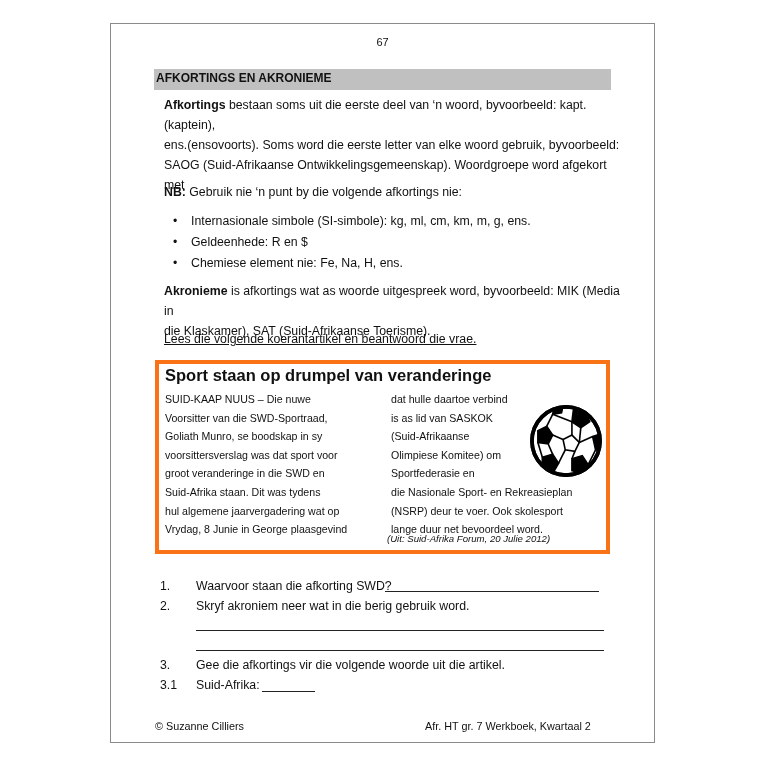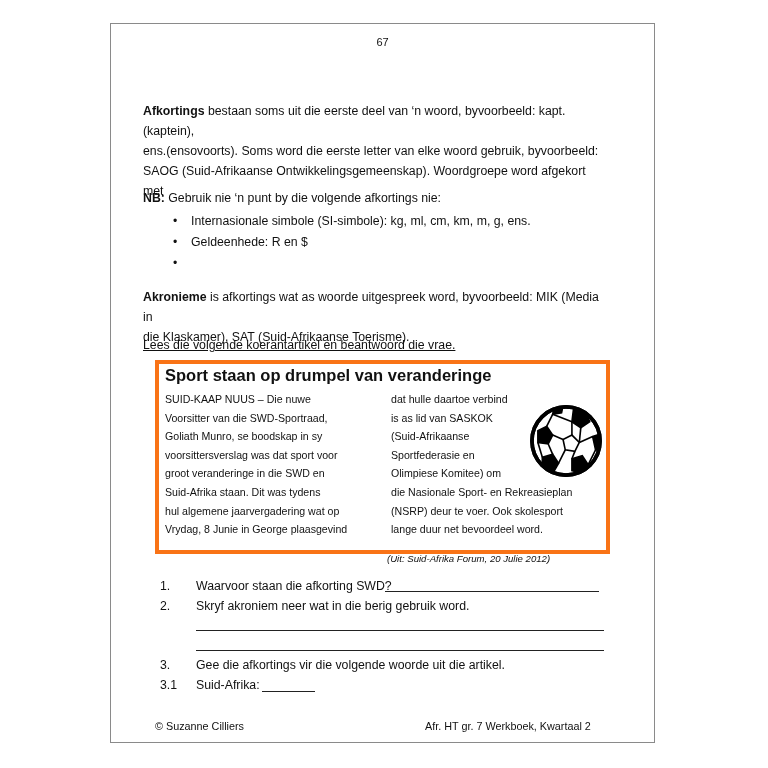--- a/index.html
+++ b/index.html
@@ -10,63 +10,64 @@
     .page {
       position: absolute; left: 110px; top: 23px; width: 545px; height: 720px;
       border: 1.5px solid #8a8a8a; box-sizing: border-box; background: #fff;
     }
     .abs { position: absolute; }
     .page-number { left: 0; width: 100%; top: 12px; text-align: center; font-size: 11px; }
     .heading-bar {
       left: 43px; top: 45px; width: 457px; height: 21px; background: #c0c0c0;
       font-weight: bold; font-size: 12px; line-height: 19px; padding-left: 2px; box-sizing: border-box;
     }
-    .para { left: 32px; width: 460px; font-size: 12.3px; line-height: 20px; margin-top: 6px; }
+    .para { left: 53px; width: 460px; font-size: 12.3px; line-height: 20px; }
     .para b { font-weight: bold; }
     .bullets { left: 62px; width: 440px; font-size: 12.3px; }
     .bullet-row { height: 21px; line-height: 21px; position: relative; padding-left: 18px; }
     .bullet-dot { position: absolute; left: 0; top: 0; }
     .underline { text-decoration: underline; }
     .article {
       left: 44px; top: 336px; width: 455px; height: 194px; border: 4px solid #f97316; box-sizing: border-box;
     }
     .article-title { position: absolute; left: 6px; top: 2px; font-size: 16.5px; font-weight: bold; }
     .col { position: absolute; top: 26px; font-size: 10.6px; line-height: 18.6px; }
     .col-left { left: 6px; width: 215px; }
     .col-right { left: 232px; width: 220px; }
     .ball { position: absolute; left: 370px; top: 40px; width: 74px; height: 74px; }
-    .source { left: 276px; top: 529px; font-size: 9.6px; font-style: italic; }
+    .source { left: 276px; top: 509px; font-size: 9.6px; font-style: italic; }
     .q { font-size: 12.3px; height: 20px; line-height: 20px; }
     .q-num { position: absolute; left: 49px; }
     .q-text { position: absolute; left: 85px; white-space: nowrap; }
     .answer-line { position: absolute; height: 0; border-top: 1px solid #222; }
     .footer { font-size: 10.8px; top: 696px; }
   </style>
 </head>
 <body>
 
 <div class="page">
 
   <div class="abs page-number">67</div>
 
+  <div class="abs heading-bar">AFKORTINGS EN AKRONIEME</div>
 
   <div class="abs para" style="top:71px;">
     <div><b>Afkortings</b><span> bestaan soms uit die eerste deel van ‘n woord, byvoorbeeld: kapt.(kaptein),</span></div>
     <div>ens.(ensovoorts).  Soms word die eerste letter van elke woord gebruik, byvoorbeeld:</div>
     <div>SAOG (Suid-Afrikaanse Ontwikkelingsgemeenskap). Woordgroepe word afgekort met</div>
   </div>
 
   <div class="abs para" style="top:158px;">
     <b>NB:</b><span> Gebruik nie ‘n punt by die volgende afkortings nie:</span>
   </div>
 
   <div class="abs bullets" style="top:187px;">
     <div class="bullet-row"><span class="bullet-dot">•</span><span>Internasionale simbole (SI-simbole): kg, ml, cm, km, m, g, ens.</span></div>
     <div class="bullet-row"><span class="bullet-dot">•</span><span>Geldeenhede: R en $</span></div>
-    <div class="bullet-row"><span class="bullet-dot">•</span></div>
+    <div class="bullet-row"><span class="bullet-dot">•</span><span>Chemiese element nie:  Fe, Na, H, ens.</span></div>
   </div>
 
   <div class="abs para" style="top:257px;">
     <div><b>Akronieme</b><span> is afkortings wat as woorde uitgespreek word, byvoorbeeld:  MIK (Media in</span></div>
     <div>die Klaskamer), SAT (Suid-Afrikaanse Toerisme).</div>
   </div>
 
   <div class="abs para underline" style="top:305px;">Lees die volgende koerantartikel en beantwoord die vrae.</div>
 
   <div class="abs article">
@@ -78,22 +79,22 @@
       <div>voorsittersverslag was dat sport voor</div>
       <div>groot veranderinge in die SWD en</div>
       <div>Suid-Afrika staan. Dit was tydens</div>
       <div>hul algemene jaarvergadering wat op</div>
       <div>Vrydag, 8 Junie in George plaasgevind</div>
     </div>
     <div class="col col-right">
       <div>dat hulle daartoe verbind</div>
       <div>is as lid van SASKOK</div>
       <div>(Suid-Afrikaanse</div>
+      <div>Olimpiese Komitee) om</div>
       <div>Sportfederasie en</div>
-      <div>Olimpiese Komitee) om</div>
       <div>die Nasionale Sport- en Rekreasieplan</div>
       <div>(NSRP) deur te voer.  Ook skolesport</div>
       <div>lange duur net bevoordeel word.</div>
     </div>
     <svg class="ball" viewBox="0 0 100 100">
       <defs>
           <clipPath id="bc">
             <circle cx="50" cy="50" r="45"></circle>
           </clipPath>
         </defs>

